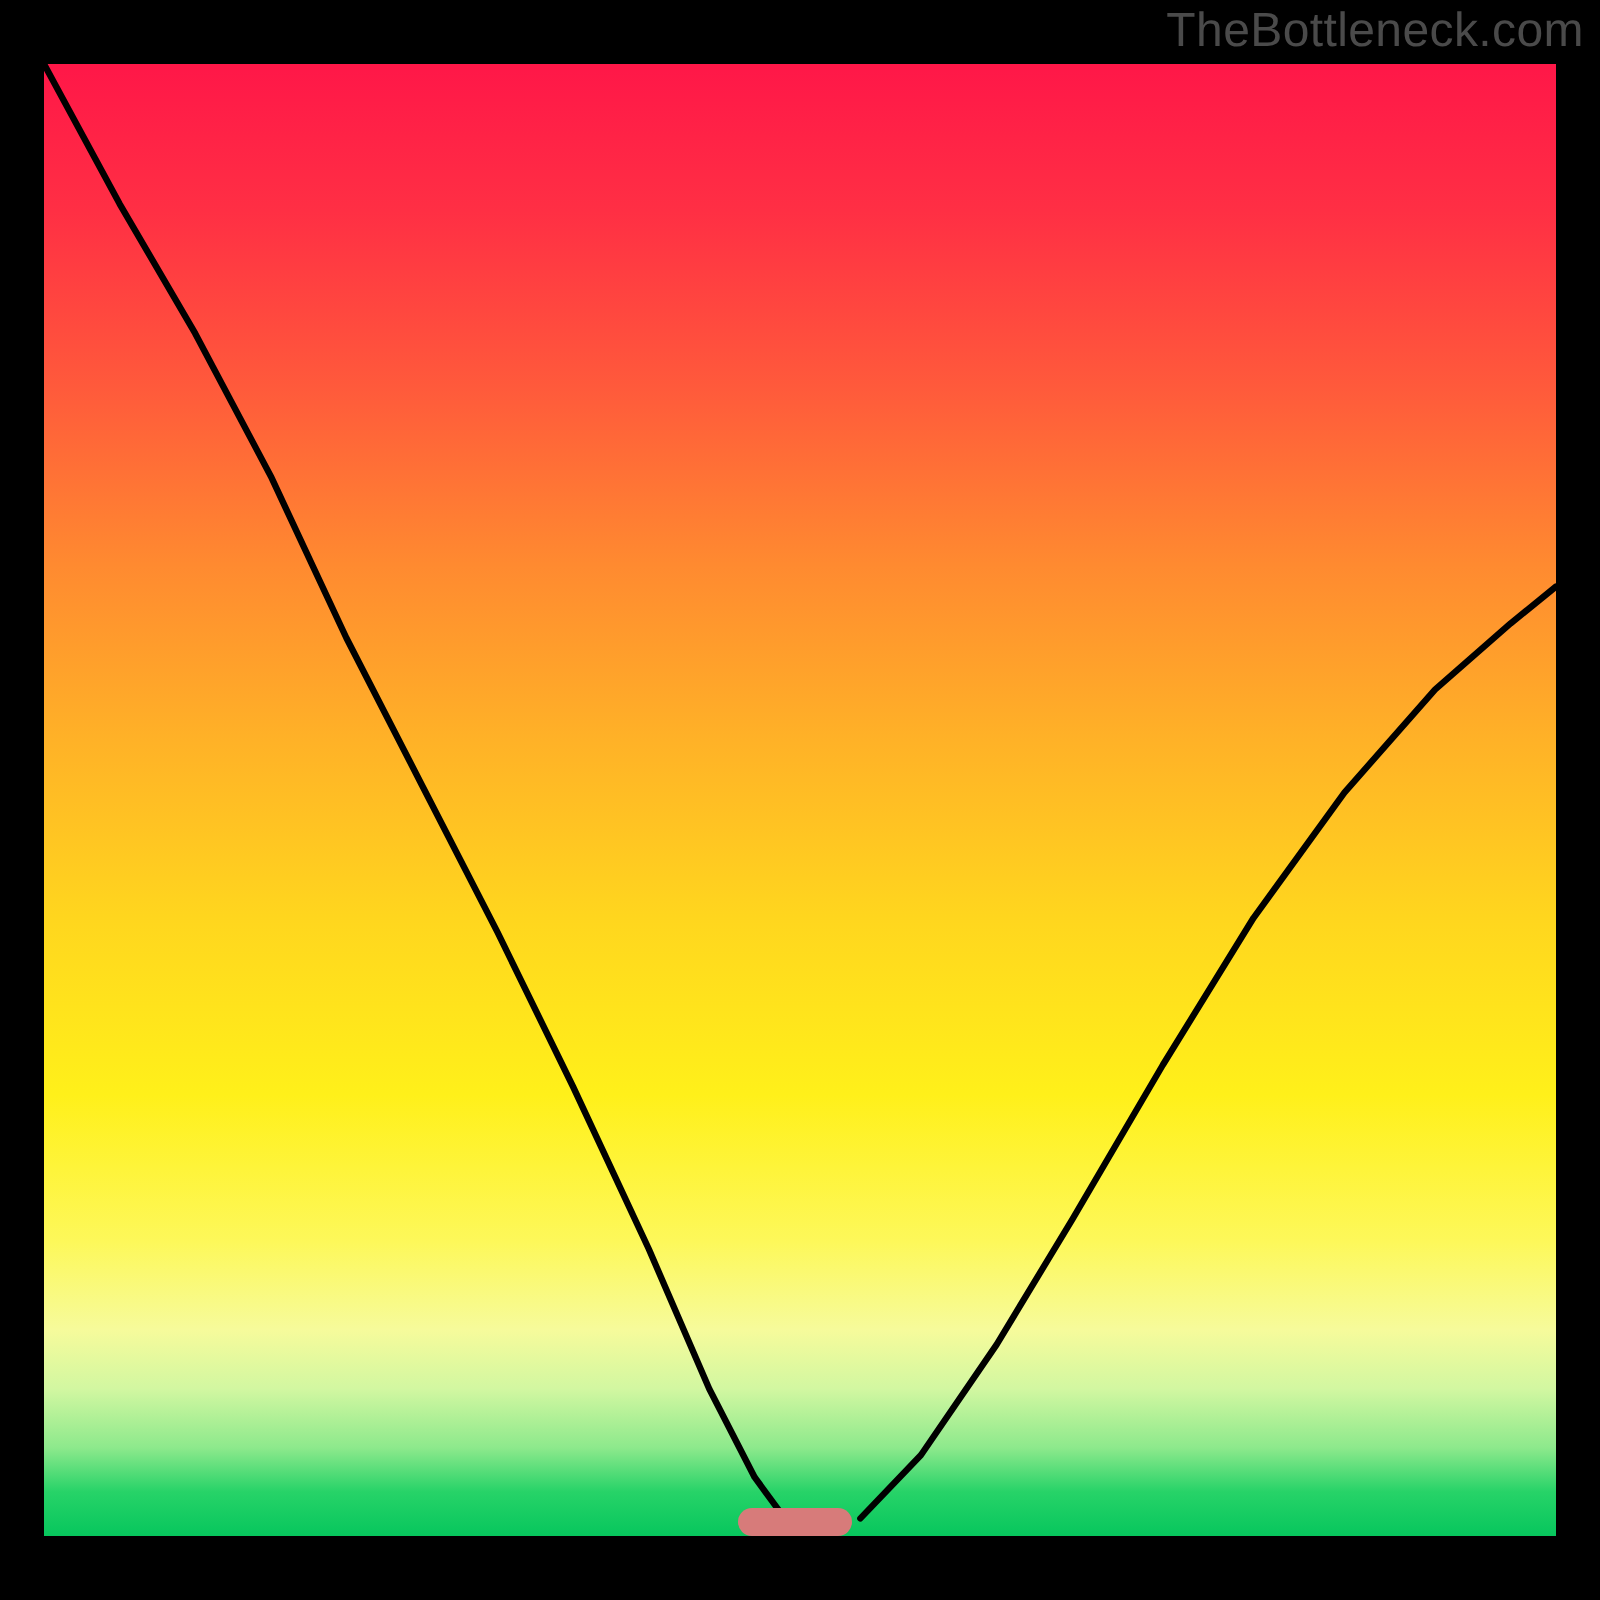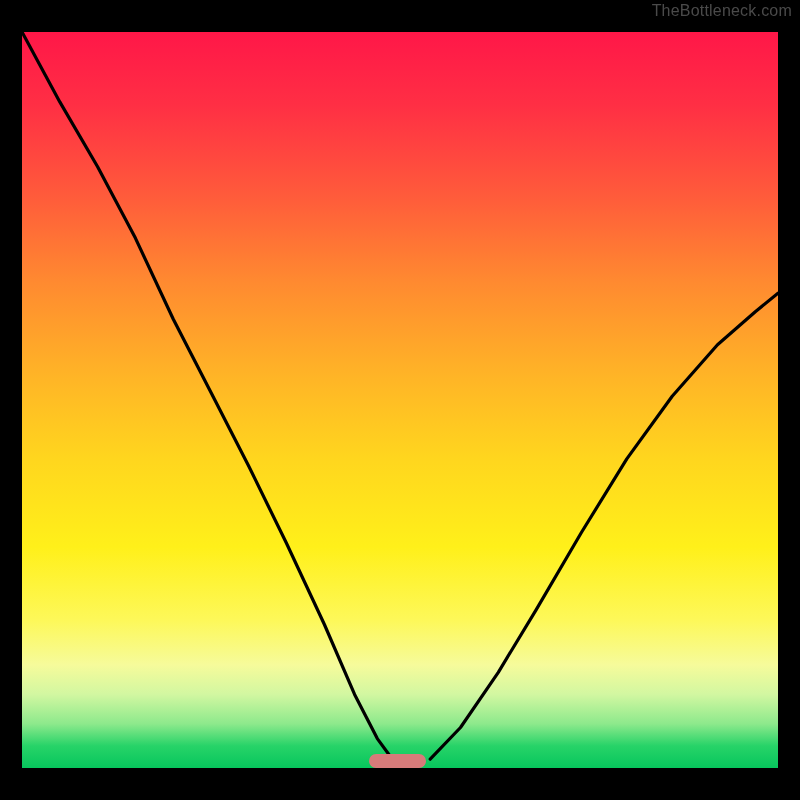--- a/index.html
+++ b/index.html
@@ -15,21 +15,21 @@
     position: relative;
     width: 800px;
     height: 800px;
     box-sizing: border-box;
   }
   .watermark {
     position: absolute;
     top: 2px;
     right: 8px;
     color: #4a4a4a;
-    font-size: 16px;
+    font-size: 24px;
     font-weight: 500;
     letter-spacing: 0.2px;
     z-index: 20;
   }
   .plot-area {
     position: absolute;
     left: 22px;
     right: 22px;
     top: 32px;
     bottom: 32px;

